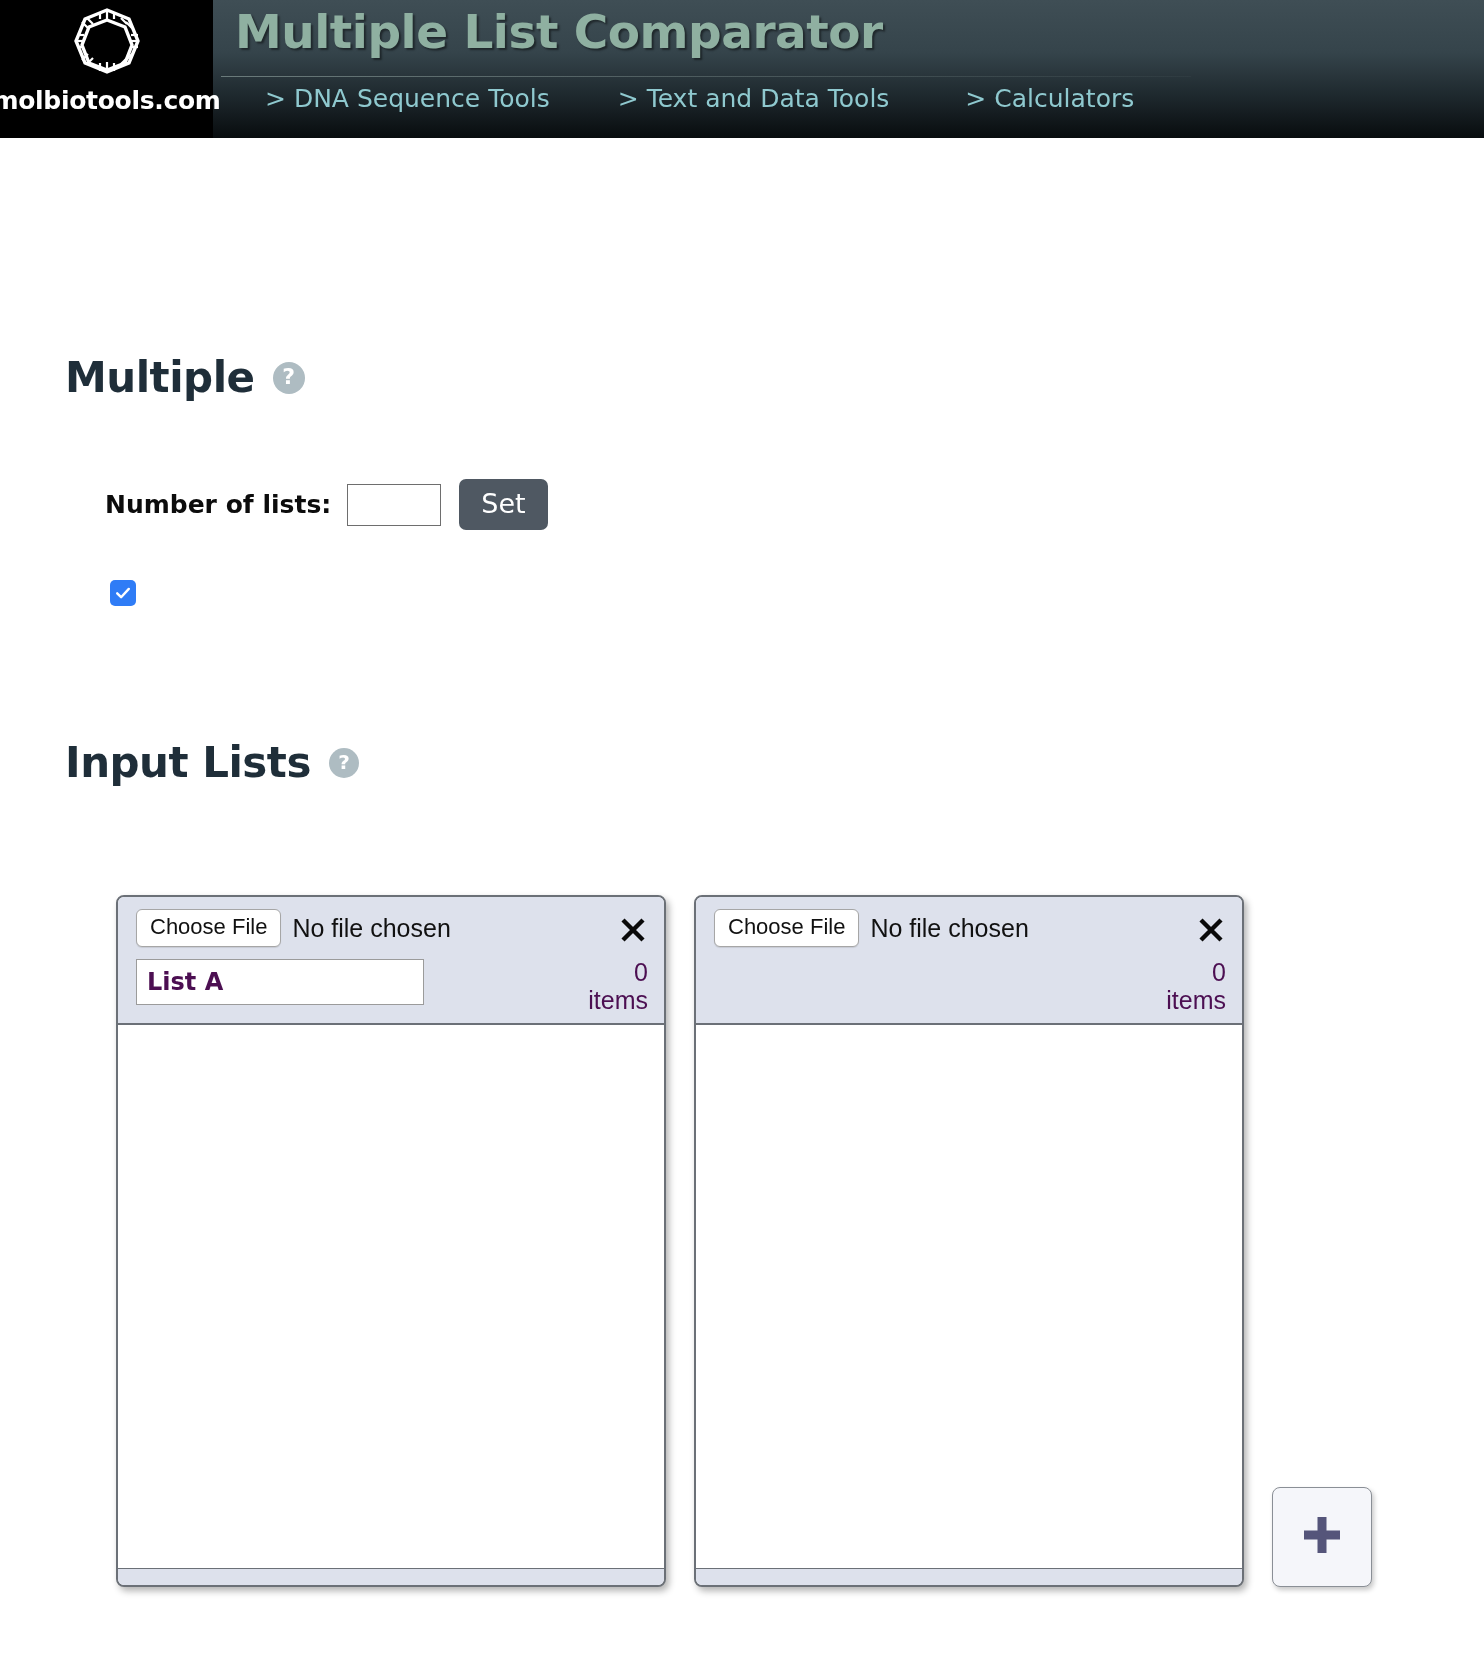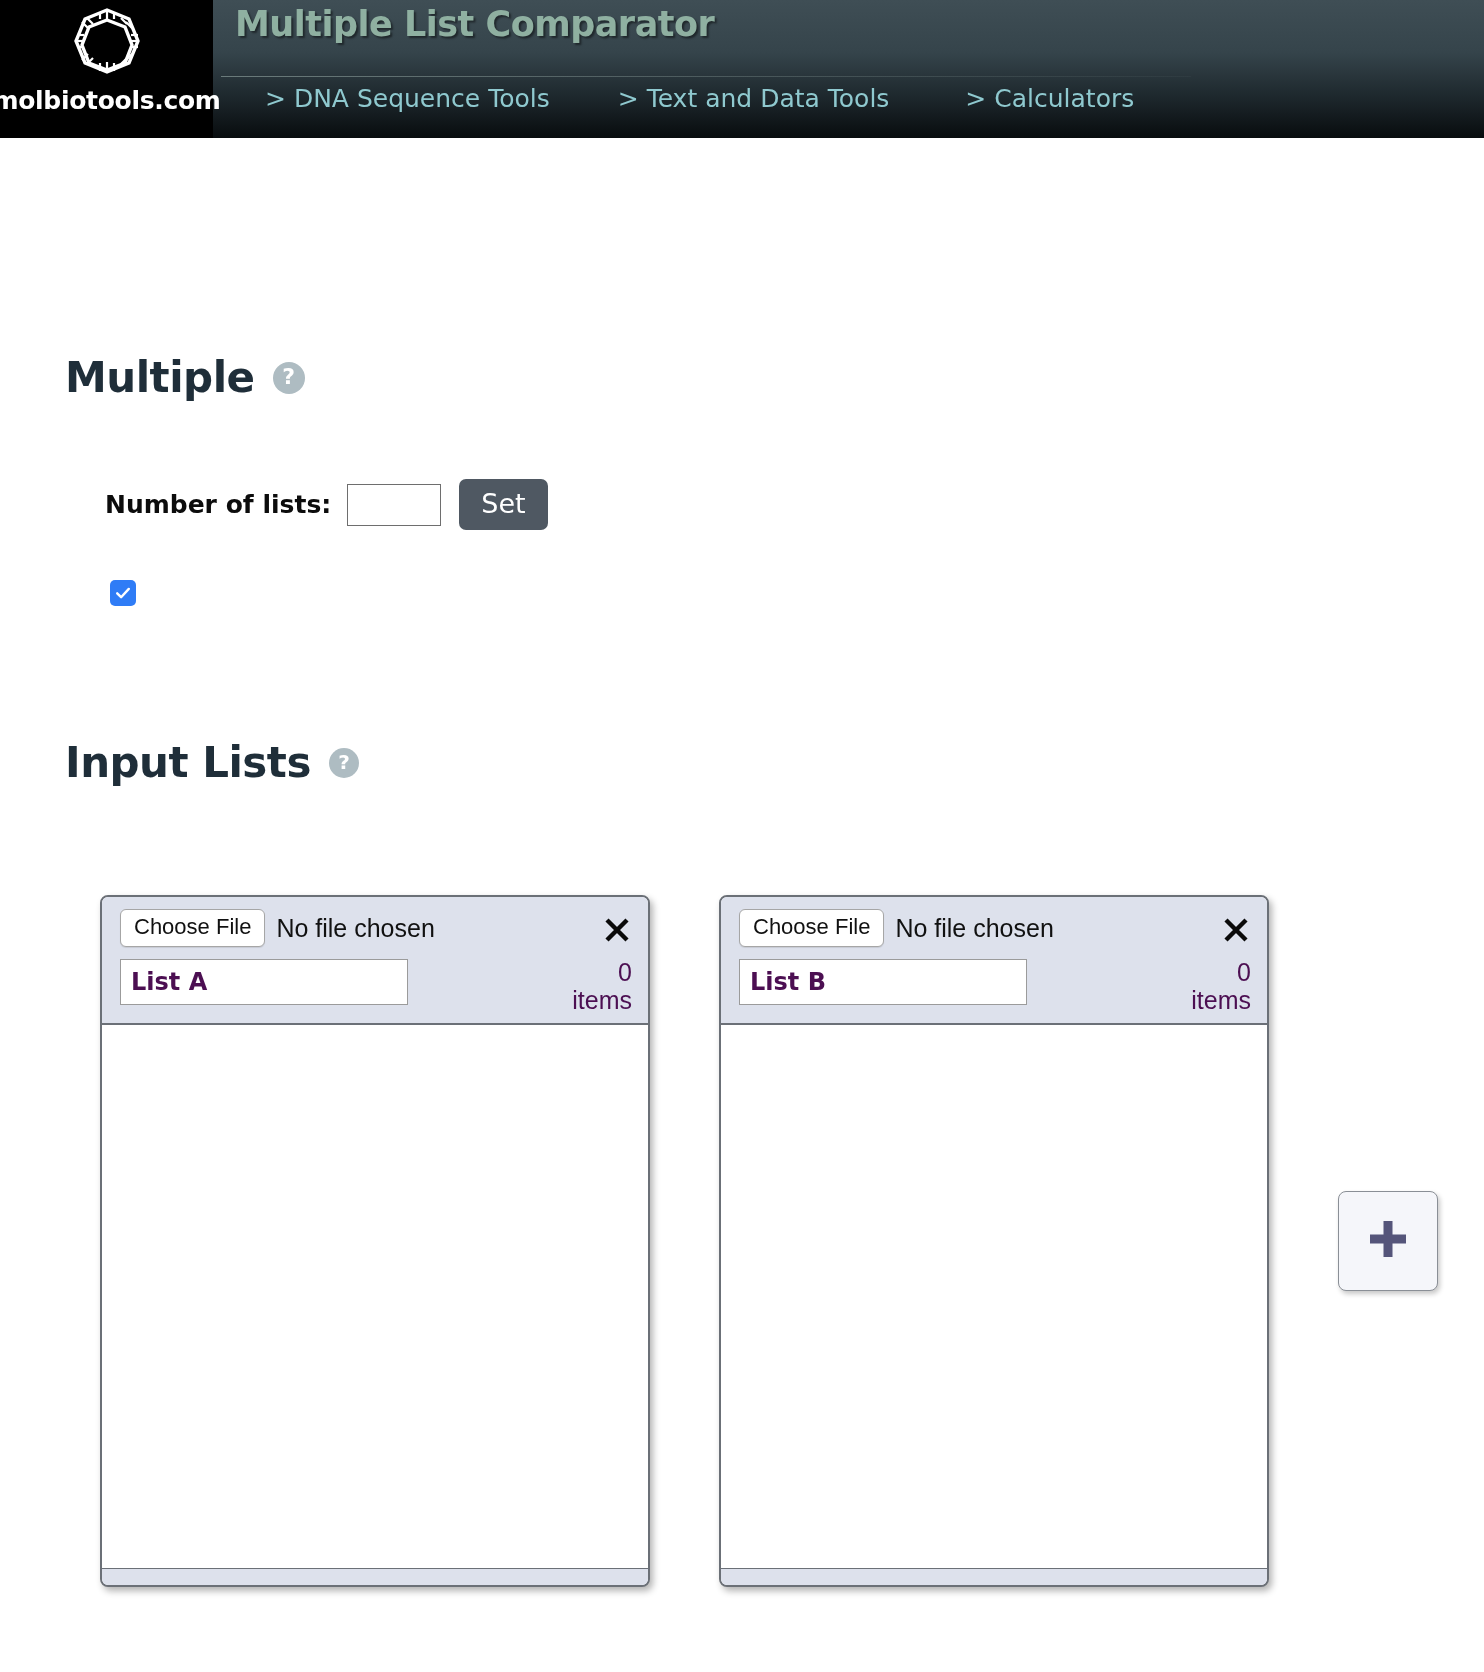--- a/index.html
+++ b/index.html
@@ -51,21 +51,21 @@
     position: absolute;
     left: 213px;
     top: 0;
     right: 0;
     height: 138px;
   }
   .app-title {
     position: absolute;
     left: 22px;
     top: 4px;
-    font-size: 35px;
+    font-size: 47px;
     font-weight: bold;
     color: #8fb0a1;
     letter-spacing: -0.5px;
     text-shadow: 2px 2px 2px rgba(0,0,0,0.45);
     font-family: "DejaVu Sans", sans-serif;
   }
   .title-rule {
     position: absolute;
     left: 8px;
     top: 76px;
@@ -189,25 +189,24 @@
     font-size: 28px;
     color: #131313;
     font-family: "DejaVu Sans", sans-serif;
   }
 
   #inputlists-section { position: absolute; left: 65px; top: 600px; }
 
   
   #cards-area {
     position: absolute;
-    left: 100px;
+    left: 116px;
     top: 757px;
     display: flex;
-    align-items: center;
-    gap: 41px;
+    align-items: flex-end;
   }
   .list-card {
     width: 550px;
     border: 2px solid #6b7077;
     border-radius: 8px;
     background: #ffffff;
     box-shadow: 3px 4px 7px rgba(0,0,0,0.30);
     box-sizing: border-box;
     overflow: hidden;
   }
@@ -421,21 +420,20 @@
         <div class="file-row">
           <button class="choose-file">Choose File</button>
           <span class="file-status">No file chosen</span>
         </div>
         <span class="close-x">
           <svg width="30" height="30" viewBox="0 0 30 30" aria-hidden="true">
             <path d="M5 5 L25 25 M25 5 L5 25" stroke="#0a0a0a" stroke-width="4.4" stroke-linecap="butt"></path>
           </svg>
         </span>
         <div class="name-row">
-          <input class="list-name-input" type="text" value="List B" style="">
           <div class="count-box">
             <div>0</div>
             <div>items</div>
           </div>
         </div>
       </div>
       <div class="card-body">
         <textarea style=""></textarea>
       </div>
       <div class="card-foot"></div>

